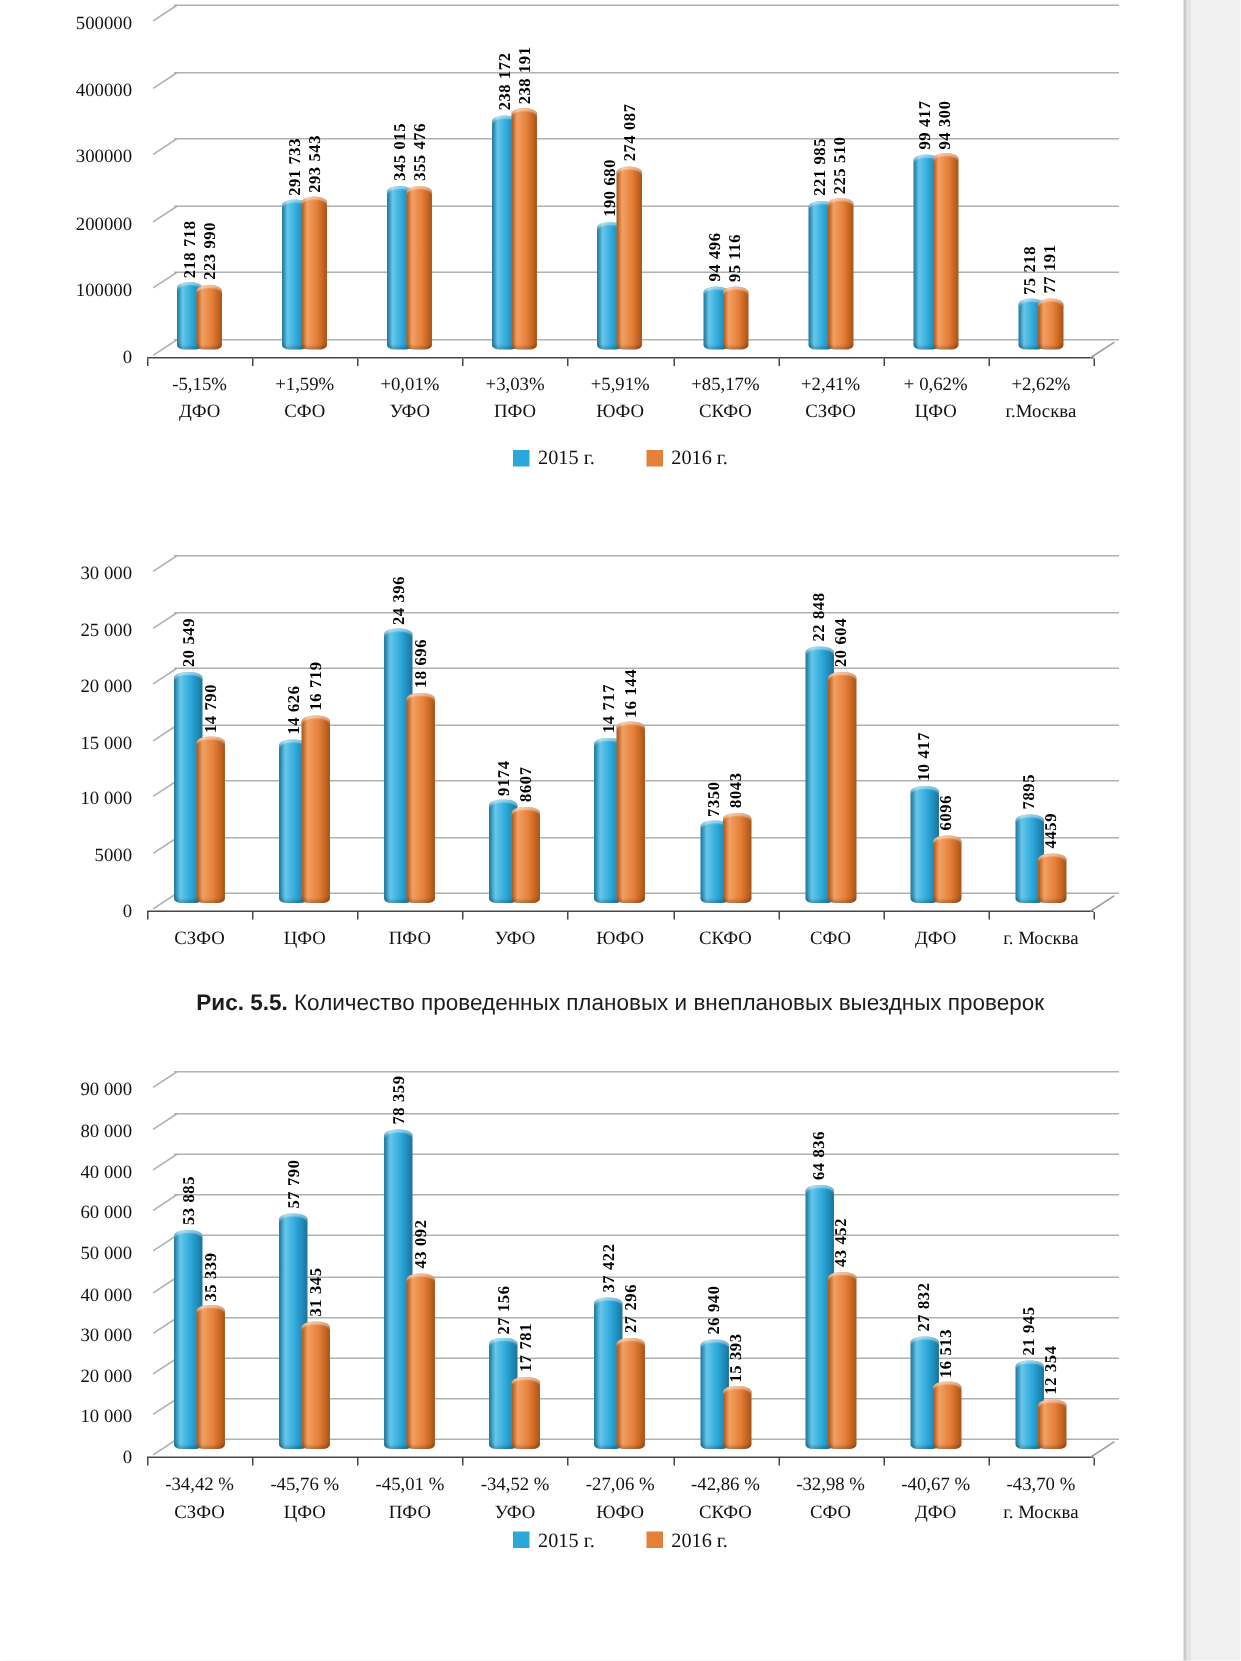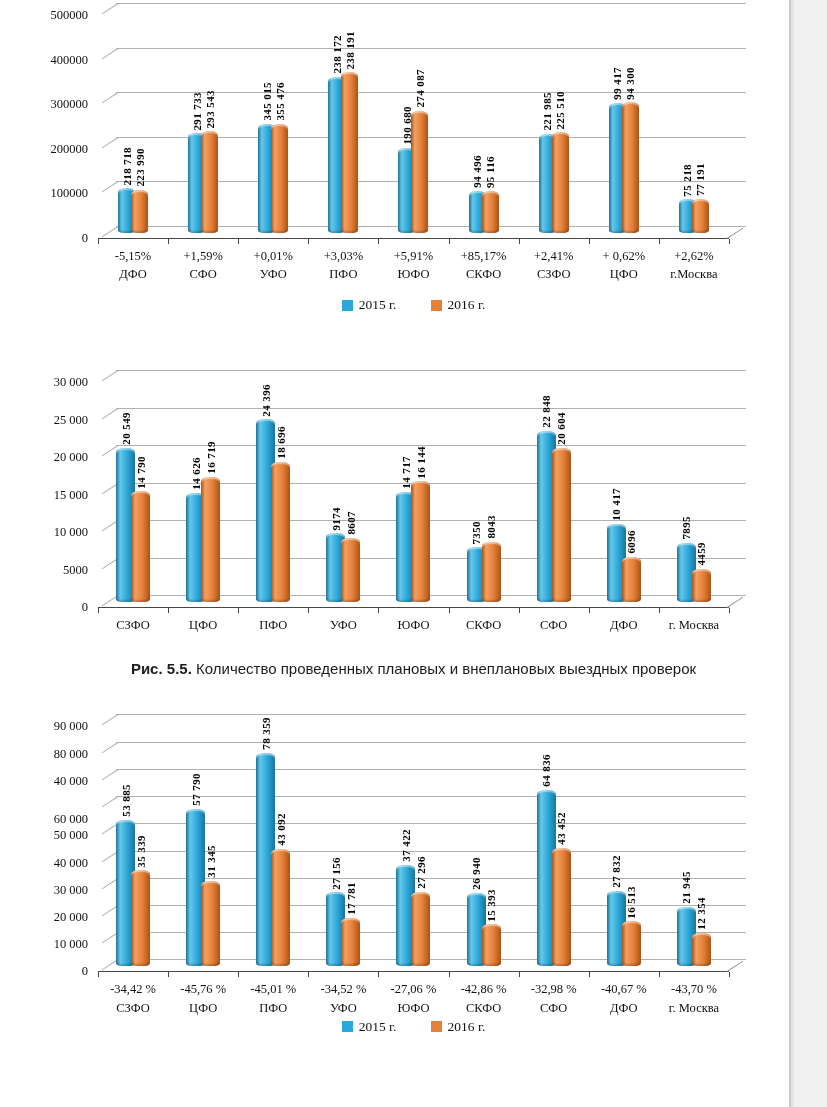--- a/index.html
+++ b/index.html
@@ -436,21 +436,21 @@
   <section class="figure fig3">
     <div>
         <div class="chart-area" style="height: 265px;">
           <div class="yaxis">
             <span class="ytick" style="bottom: -6px;">0</span>
             <span class="ytick" style="bottom: 21.2222px;">10 000</span>
             <span class="ytick" style="bottom: 48.4444px;">20 000</span>
             <span class="ytick" style="bottom: 75.6667px;">30 000</span>
             <span class="ytick" style="bottom: 102.889px;">40 000</span>
             <span class="ytick" style="bottom: 130.111px;">50 000</span>
-            <span class="ytick" style="bottom: 146px;">60 000</span>
+            <span class="ytick" style="bottom: 157px;">60 000</span>
             <span class="ytick" style="bottom: 184.556px;">40 000</span>
             <span class="ytick" style="bottom: 211.778px; margin-top: 28px;">80 000</span>
             <span class="ytick" style="bottom: 239px;">90 000</span>
           </div>
           <div class="gridline" style="bottom: 12px;"></div>
           <div class="diag" style="bottom: 12px;"></div>
           <div class="gridline" style="bottom: 39.2222px;"></div>
           <div class="diag" style="bottom: 39.2222px;"></div>
           <div class="gridline" style="bottom: 66.4444px;"></div>
           <div class="diag" style="bottom: 66.4444px;"></div>

